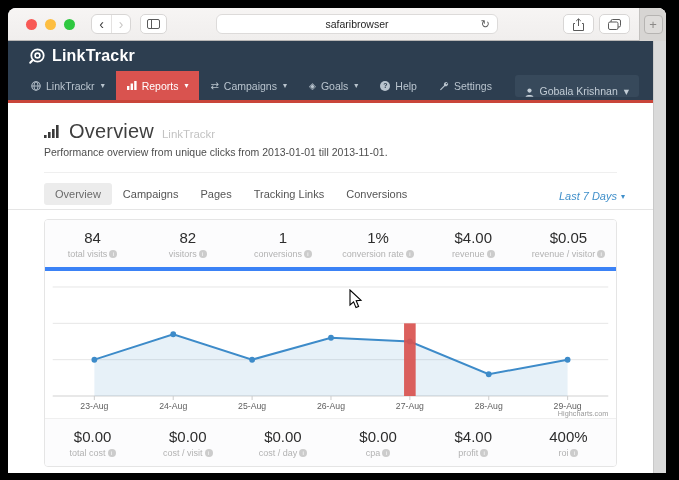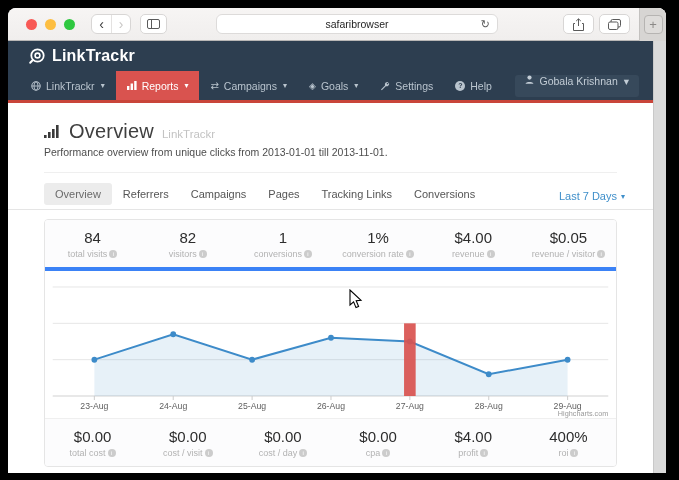--- a/index.html
+++ b/index.html
@@ -54,38 +54,38 @@
   .navbar { background:#2d3e50; height:32px; display:flex; align-items:stretch;
             padding-left:12px; border-bottom:3px solid #c9453a;
             font-size:10.5px; color:#b9c4ce; }
   .nav-item { display:flex; align-items:center; gap:5px; padding:0 11px; white-space:nowrap; }
   .nav-item.active { background:#d9534f; color:#fff; }
   .nav-item .caret { font-size:8px; margin-left:1px; }
   .help-circle { width:10px; height:10px; border-radius:50%; background:#b9c4ce; color:#2d3e50;
                  font-size:7px; font-weight:700; text-align:center; line-height:10px; }
   .user-menu { margin-left:auto; margin-right:14px; align-self:center;
                background:#37495b; border-radius:3px; height:22px;
-               display:flex; align-items:flex-start; gap:6px; padding:0 10px; color:#c3cdd6; }
+               display:flex; align-items:flex-end; gap:6px; padding:0 10px; color:#c3cdd6; }
 
   
   .title-sec { padding:17px 36px 0; }
   .title-line { display:flex; align-items:baseline; gap:8px; }
   .page-title { font-size:20px; font-weight:500; color:#3f3f3f; letter-spacing:.2px; }
   .brand-suffix { font-size:11.5px; color:#c3c3c3; }
   .subtitle { font-size:10.5px; color:#4d4d4d; margin-top:3px; }
   .title-divider { border-bottom:1px solid #efefef; margin-top:14px; }
 
   
   .tabs-row { display:flex; align-items:center; padding:10px 28px 0 36px;
               border-bottom:1px solid #e5e5e5; }
   .tab { font-size:11px; color:#555; padding:5px 11px 9px; }
   .tab.active { background:#ececec; border-radius:3px; color:#6b6b6b;
                 padding:5px 11px; margin-bottom:4px; }
   .range-select { margin-left:auto; font-size:11px; color:#3f8fca; display:flex;
-                  align-items:center; gap:4px; }
+                  align-items:center; gap:4px;font-style:italic; }
   .range-select .caret { font-size:8px; }
 
   
   .panel { margin:9px 36px 0; border:1px solid #e5e5e5; border-radius:4px;
            overflow:hidden; background:#fff; }
   .stats { display:flex; background:#fcfcfd; }
   .stats.top { border-bottom:4px solid #3b82f6; }
   .stats.bottom { border-top:1px solid #efefef; }
   .stat { flex:1; text-align:center; padding:9px 0 8px; }
   .stat .v { font-size:15px; font-weight:500; color:#2d2d2d; }
@@ -177,28 +177,28 @@
           <span style="font-size:10px;">⇄</span>
           <span>Campaigns</span>
           <span class="caret">▾</span>
         </div>
         <div class="nav-item">
           <span style="font-size:9px;">◈</span>
           <span>Goals</span>
           <span class="caret">▾</span>
         </div>
         <div class="nav-item">
+          <span class="help-circle">?</span>
+          <span>Help</span>
+        </div>
+        <div class="nav-item">
           <svg width="10" height="10" viewBox="0 0 10 10">
             <path d="M8.6 1.2 A2.6 2.6 0 0 0 5 4.4 L1 8.4 L1.8 9.2 L5.8 5.2 A2.6 2.6 0 0 0 9 1.8 L7.4 3.4 L6.6 2.6 Z" fill="#b9c4ce"></path>
           </svg>
           <span>Settings</span>
-        </div>
-        <div class="nav-item">
-          <span class="help-circle">?</span>
-          <span>Help</span>
         </div>
         <div class="user-menu">
           <svg width="9" height="9" viewBox="0 0 9 9">
             <circle cx="4.5" cy="2.6" r="2.1" fill="#c3cdd6"></circle>
             <path d="M0.6 8.8 C0.6 6.3 8.4 6.3 8.4 8.8 Z" fill="#c3cdd6"></path>
           </svg>
           <span>Gobala Krishnan</span>
           <span class="caret">▾</span>
         </div>
       </div>
@@ -213,21 +213,20 @@
           </svg>
           <span class="page-title">Overview</span>
           <span class="brand-suffix">LinkTrackr</span>
         </div>
         <div class="subtitle">Performance overview from unique clicks from 2013-01-01 till 2013-11-01.</div>
         <div class="title-divider"></div>
       </div>
 
       <div class="tabs-row">
         <span class="tab active">Overview</span>
-        <span class="tab">Referrers</span>
         <span class="tab">Campaigns</span>
         <span class="tab">Pages</span>
         <span class="tab">Tracking Links</span>
         <span class="tab">Conversions</span>
         <span class="range-select">
           <span>Last 7 Days</span>
           <span class="caret">▾</span>
         </span>
       </div>
 

